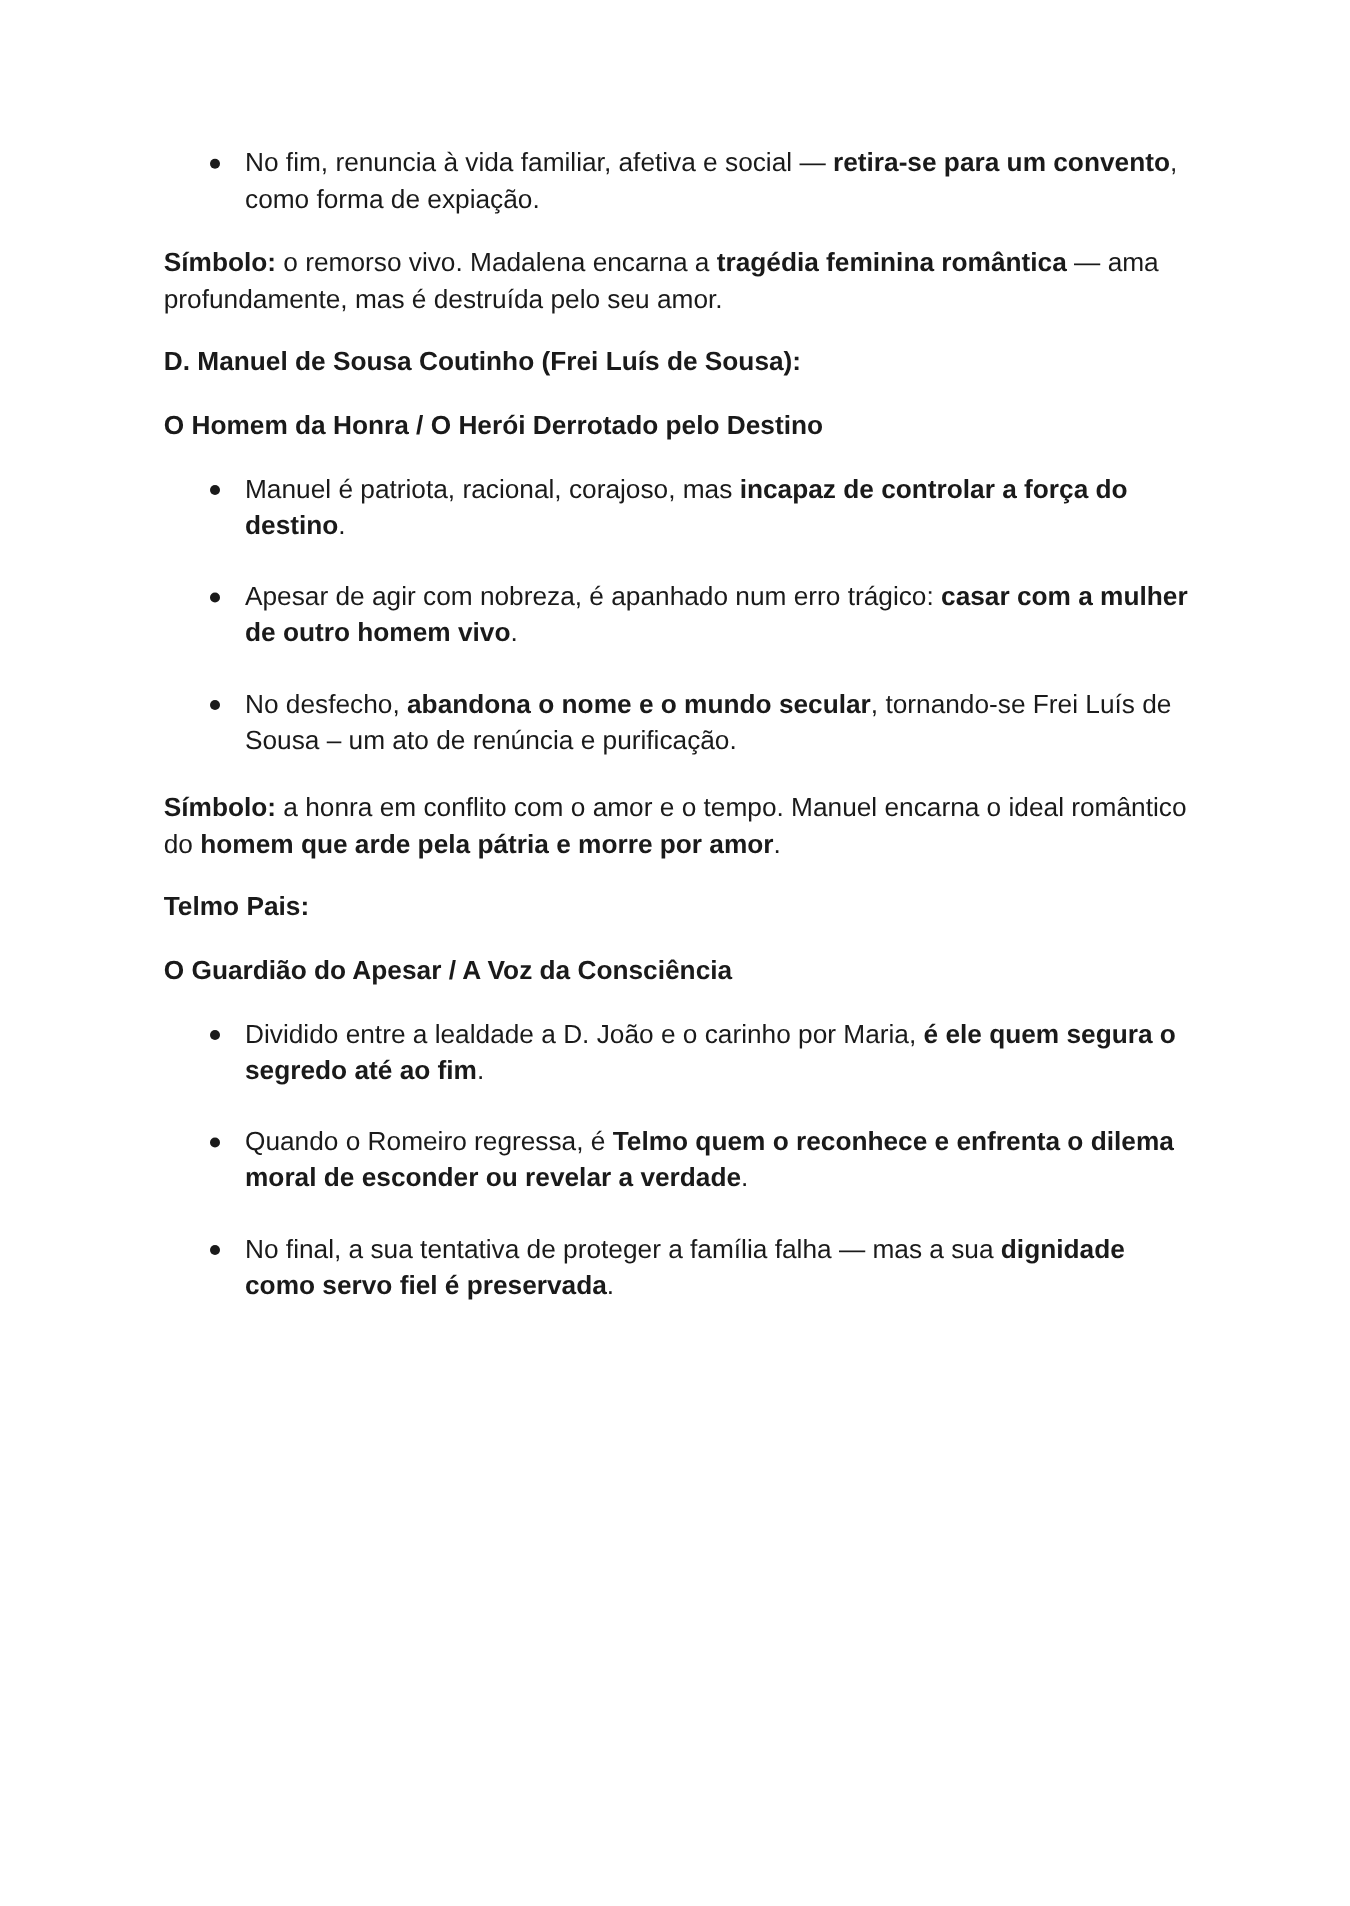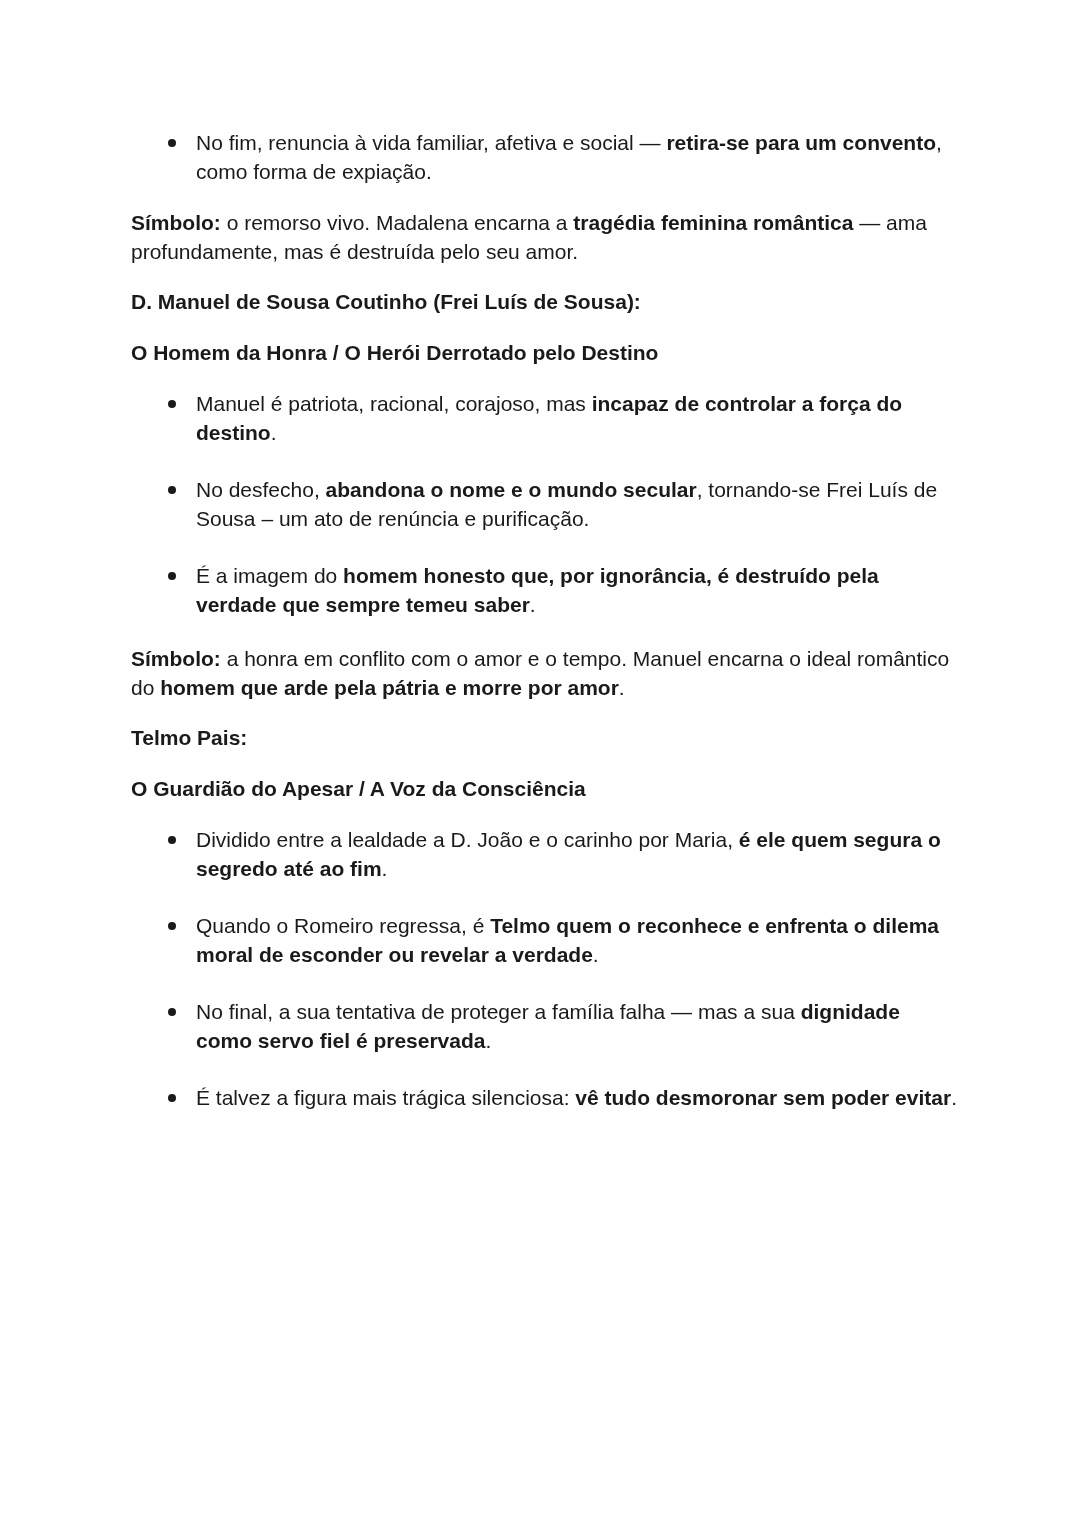--- a/index.html
+++ b/index.html
@@ -13,21 +13,21 @@
       position: relative;
       overflow: hidden;
       font-family: "Liberation Sans", sans-serif;
       color: #1a1a1a;
       font-size: 21px;
       line-height: 29px;
     }
     .page {
       position: absolute;
       left: 131px;
-      top: 128px;
+      top: 116px;
       width: 830px;
     }
     .para { margin: 0 0 20px 0; }
     .heading { font-weight: bold; margin: 0 0 22px 0; }
     ul.bullets {
       list-style: none;
       margin: 0 0 22px 0;
       padding: 0;
     }
     ul.bullets li {
@@ -66,24 +66,24 @@
 
   <p class="heading">D. Manuel de Sousa Coutinho (Frei Luís de Sousa):</p>
 
   <p class="heading">O Homem da Honra / O Herói Derrotado pelo Destino</p>
 
   <ul class="bullets" style="margin-bottom:25px;">
     <li>
       <span>Manuel é patriota, racional, corajoso, mas </span><b>incapaz de controlar a força do destino</b><span>.</span>
     </li>
     <li>
-      <span>No desfecho, </span><b>abandona o nome e o mundo secular</b><span>, tornando-se Frei Luís de Sousa – um ato de renúncia e purificação.</span>
+      <span>Apesar de agir com nobreza, é apanhado num erro trágico: </span><b>casar com a mulher de outro homem vivo</b><span>.</span>
     </li>
     <li>
-      <span>É a imagem do </span><b>homem honesto que, por ignorância, é destruído pela verdade que sempre temeu saber</b><span>.</span>
+      <span>No desfecho, </span><b>abandona o nome e o mundo secular</b><span>, tornando-se Frei Luís de Sousa – um ato de renúncia e purificação.</span>
     </li>
   </ul>
 
   <p class="para" style="margin-bottom:21px;">
     <b>Símbolo:</b><span> a honra em conflito com o amor e o tempo. Manuel encarna o ideal romântico do </span><b>homem que arde pela pátria e morre por amor</b><span>.</span>
   </p>
 
   <p class="heading">Telmo Pais:</p>
 
   <p class="heading">O Guardião do Apesar / A Voz da Consciência</p>
@@ -91,18 +91,15 @@
   <ul class="bullets">
     <li>
       <span>Dividido entre a lealdade a D. João e o carinho por Maria, </span><b>é ele quem segura o segredo até ao fim</b><span>.</span>
     </li>
     <li>
       <span>Quando o Romeiro regressa, é </span><b>Telmo quem o reconhece e enfrenta o dilema moral de esconder ou revelar a verdade</b><span>.</span>
     </li>
     <li>
       <span>No final, a sua tentativa de proteger a família falha — mas a sua </span><b>dignidade como servo fiel é preservada</b><span>.</span>
     </li>
-    <li>
-      <span>É talvez a figura mais trágica silenciosa: </span><b>vê tudo desmoronar sem poder evitar</b><span>.</span>
-    </li>
   </ul>
 
 </div>
 
 </body></html>

